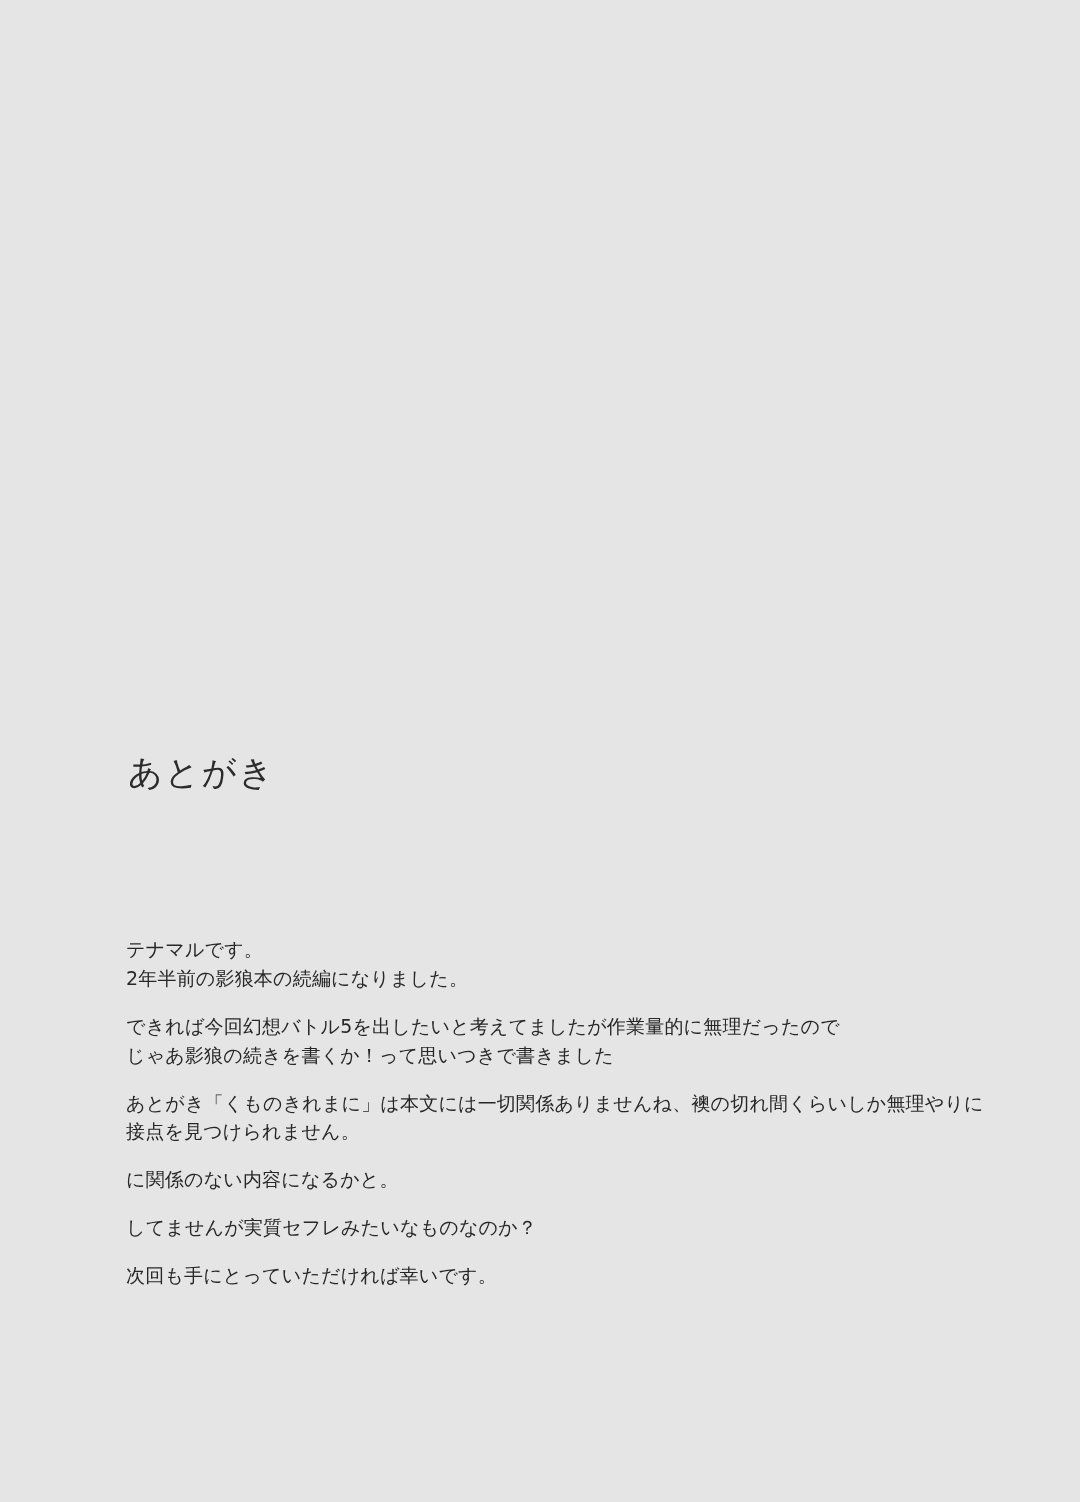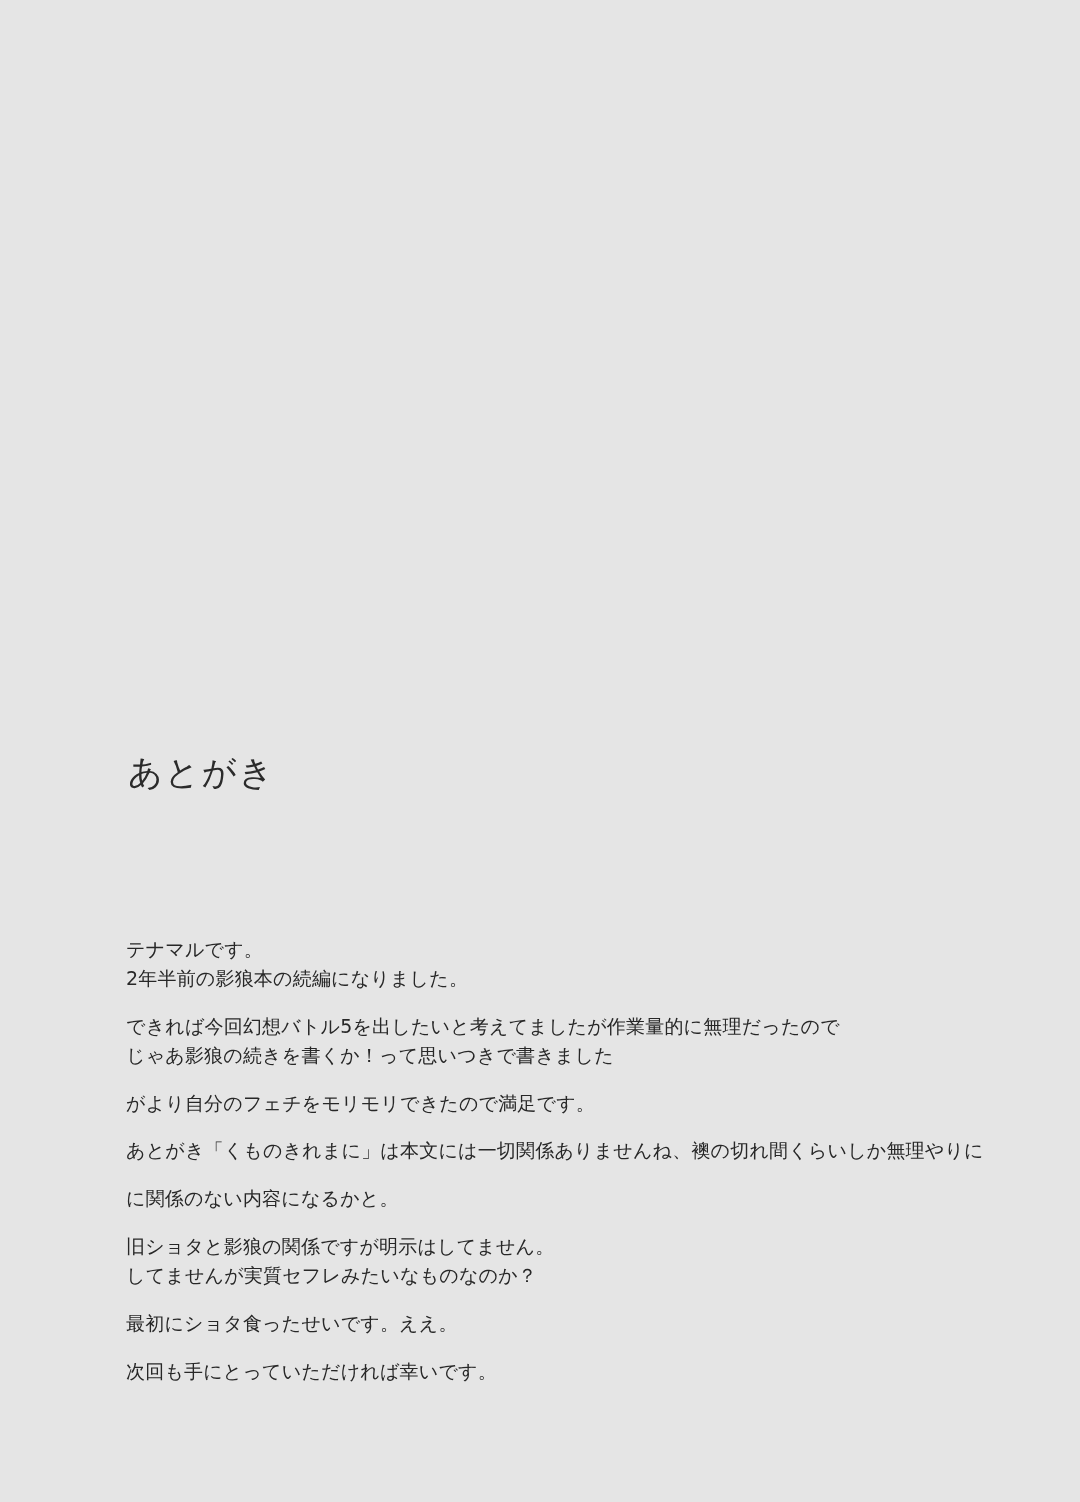--- a/index.html
+++ b/index.html
@@ -60,39 +60,35 @@
     <p class="para">
       <span class="line">テナマルです。</span>
       <span class="line">2年半前の影狼本の続編になりました。</span>
     </p>
 
     <p class="para">
       <span class="line">できれば今回幻想バトル5を出したいと考えてましたが作業量的に無理だったので</span>
       <span class="line">じゃあ影狼の続きを書くか！って思いつきで書きました</span>
     </p>
 
-    <p class="para">
-      <span class="line">がより自分のフェチをモリモリできたので満足です。</span>
-    </p>
 
     <p class="para">
       <span class="line">あとがき「くものきれまに」は本文には一切関係ありませんね、襖の切れ間くらいしか無理やりに</span>
+      <span class="line">接点を見つけられません。</span>
     </p>
 
     <p class="para">
       <span class="line">に関係のない内容になるかと。</span>
     </p>
 
     <p class="para">
-      <span class="line">旧ショタと影狼の関係ですが明示はしてません。</span>
       <span class="line">してませんが実質セフレみたいなものなのか？</span>
     </p>
 
     <p class="para">
-      <span class="line">最初にショタ食ったせいです。ええ。</span>
     </p>
 
 
     <p class="para">
       <span class="line">次回も手にとっていただければ幸いです。</span>
     </p>
 
   </div>
 
 </div>

